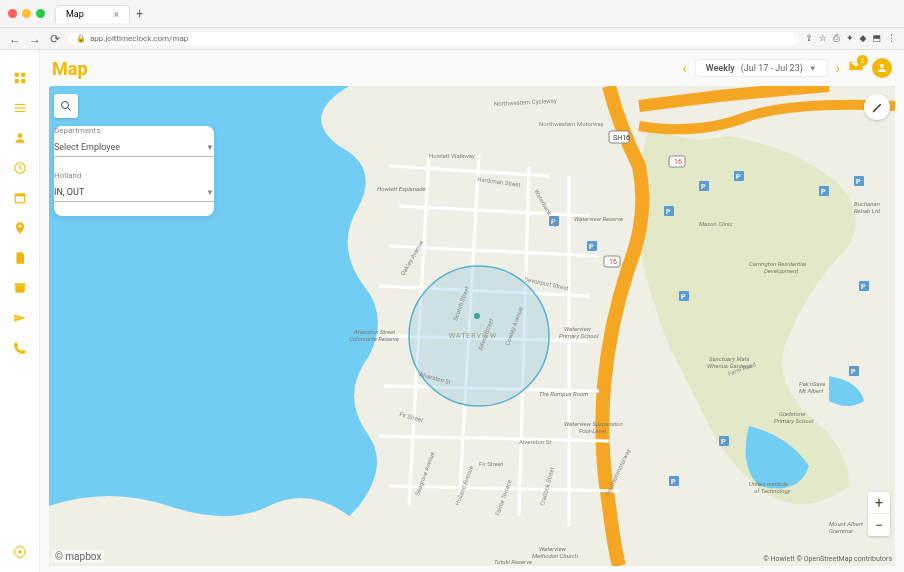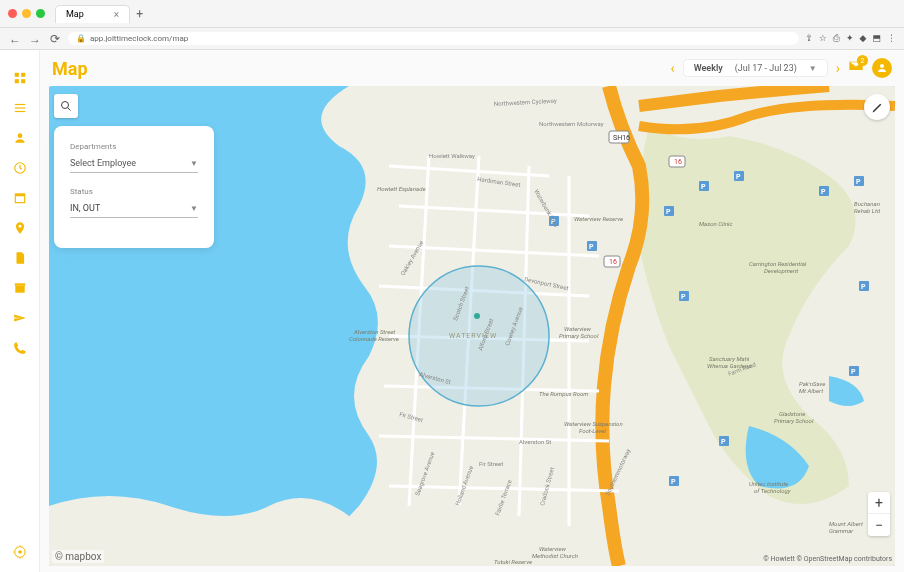--- a/index.html
+++ b/index.html
@@ -28,39 +28,39 @@
 .sidebar { width: 40px; background: #fff; display: flex; flex-direction: column; align-items: center; padding-top: 20px; gap: 14px; border-right: 1px solid #eee; position: relative; }
 .sidebar-icon { width: 16px; height: 16px; display: flex; align-items: center; justify-content: center; color: #f5b800; font-size: 13px; cursor: pointer; }
 .sidebar-icon svg { width: 14px; height: 14px; fill: #f5b800; }
 .sidebar-bottom { position: absolute; bottom: 12px; }
 
 .main { flex: 1; display: flex; flex-direction: column; background: #fafafa; }
 .header { height: 36px; display: flex; align-items: center; padding: 0 12px; justify-content: space-between; }
 .title { font-size: 18px; font-weight: 700; color: #f5b800; }
 .header-right { display: flex; align-items: center; gap: 8px; }
 .nav-arrow { color: #f5b800; font-size: 14px; cursor: pointer; }
-.period-select { background: #fff; border: 1px solid #eee; border-radius: 4px; padding: 3px 10px; font-size: 9px; display: flex; align-items: center; gap: 12px; color: #666; }
+.period-select { background: #fff; border: 1px solid #eee; border-radius: 4px; padding: 3px 10px; font-size: 9px; display: flex; align-items: center; gap: 6px; color: #666; }
 .period-select .label { font-weight: 600; color: #555; }
 .chevron-down { font-size: 8px; color: #888; }
 .notification { position: relative; color: #f5b800; font-size: 16px; }
 .badge { position: absolute; top: -3px; right: -4px; background: #f5b800; color: #fff; border-radius: 50%; width: 11px; height: 11px; font-size: 7px; display: flex; align-items: center; justify-content: center; }
 .profile-icon { width: 20px; height: 20px; border-radius: 50%; background: #f5b800; display: flex; align-items: center; justify-content: center; color: #fff; font-size: 11px; }
 
 
 .map-container { flex: 1; position: relative; margin: 0 6px 6px 6px; border-radius: 6px; overflow: hidden; }
 .map-svg { width: 100%; height: 100%; display: block; }
 
 
 .search-fab { position: absolute; top: 8px; left: 8px; width: 24px; height: 24px; background: #fff; border-radius: 3px; box-shadow: 0 1px 3px rgba(0,0,0,0.2); display: flex; align-items: center; justify-content: center; font-size: 11px; color: #444; cursor: pointer; }
 
 
 .edit-fab { position: absolute; top: 8px; right: 8px; width: 26px; height: 26px; background: #fff; border-radius: 50%; box-shadow: 0 1px 3px rgba(0,0,0,0.2); display: flex; align-items: center; justify-content: center; font-size: 12px; color: #444; cursor: pointer; }
 
 
-.filter-panel { position: absolute; top: 40px; left: 8px; width: 160px; background: #fff; border-radius: 8px; box-shadow: 0 2px 8px rgba(0,0,0,0.1); padding: 16px; }
+.filter-panel { position: absolute; top: 40px; left: 8px; width: 160px; background: #fff; border-radius: 8px; box-shadow: 0 2px 8px rgba(0,0,0,0.1); padding: 0; }
 .filter-label { font-size: 8px; color: #888; margin-bottom: 3px; }
 .filter-field { font-size: 9px; color: #555; border-bottom: 1px solid #bbb; padding: 4px 0; display: flex; justify-content: space-between; align-items: center; margin-bottom: 14px; }
 .filter-field .chev { font-size: 8px; color: #888; }
 .filter-value { font-size: 9px; color: #444; }
 
 
 .zoom-controls { position: absolute; bottom: 30px; right: 8px; display: flex; flex-direction: column; background: #fff; border-radius: 3px; box-shadow: 0 1px 3px rgba(0,0,0,0.2); }
 .zoom-btn { width: 22px; height: 22px; display: flex; align-items: center; justify-content: center; font-size: 14px; color: #444; cursor: pointer; border-bottom: 1px solid #eee; }
 .zoom-btn:last-child { border-bottom: none; }
 
@@ -337,21 +337,21 @@
             <path d="M3 21l3-1 13-13-2-2L4 18z"></path>
           </svg>
       </div>
 
       <div class="filter-panel">
         <div class="filter-label">Departments</div>
         <div class="filter-field">
           <span>Select Employee</span>
           <span class="chev">▼</span>
         </div>
-        <div class="filter-label">Status</div>
+        <div class="filter-label">Holland</div>
         <div class="filter-field">
           <span class="filter-value">IN, OUT</span>
           <span class="chev">▼</span>
         </div>
       </div>
 
       <div class="zoom-controls">
         <div class="zoom-btn">+</div>
         <div class="zoom-btn">−</div>
       </div>

